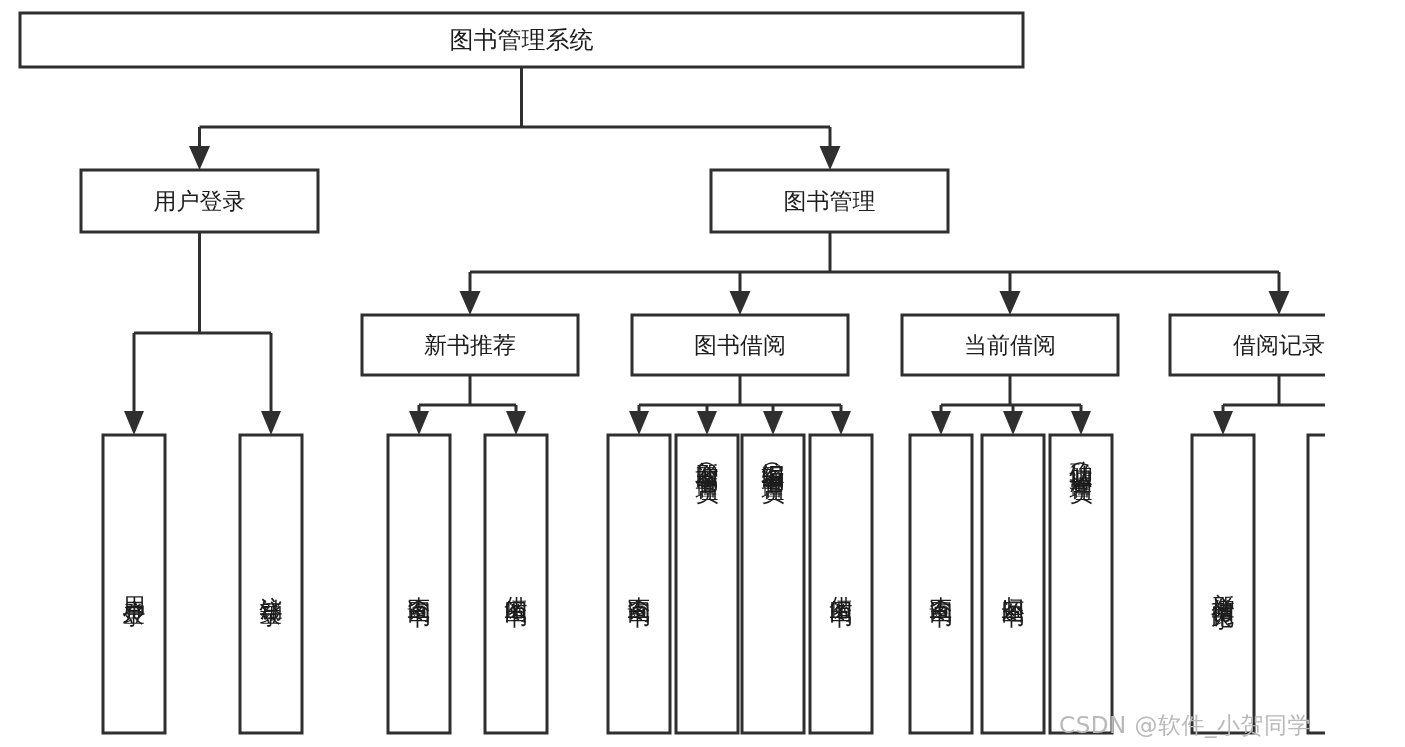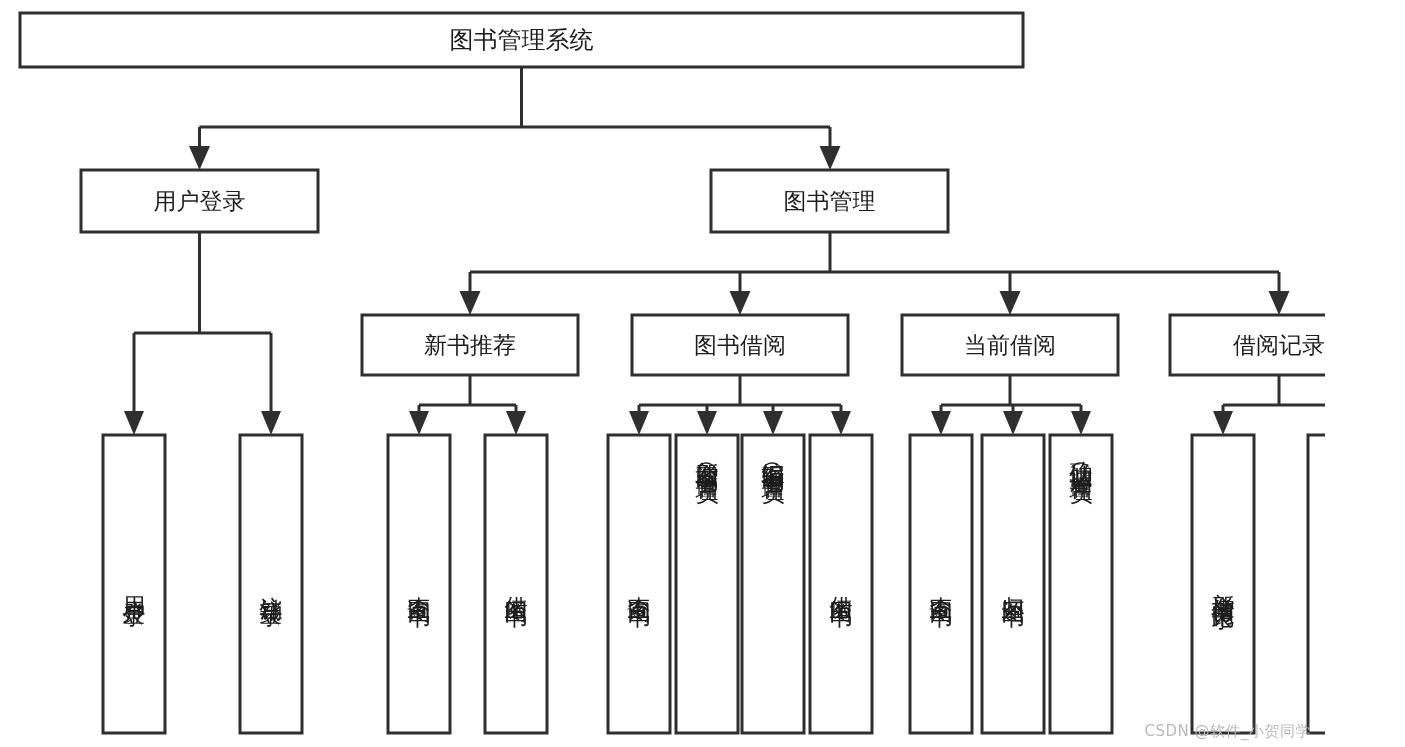--- a/index.html
+++ b/index.html
@@ -63,21 +63,21 @@
     stroke-linecap: butt;
   }
   .arrow-head {
     fill: #2f2f2f;
   }
   #watermark {
     position: absolute;
     right: 14px;
     bottom: 6px;
     font-family: "DejaVu Sans", "Liberation Sans", sans-serif;
-    font-size: 15px;
+    font-size: 23px;
     color: #b9b9b9;
     letter-spacing: 0.5px;
     white-space: nowrap;
     user-select: none;
   }
 </style>
 </head>
 <body>
 
 <div id="stage">

